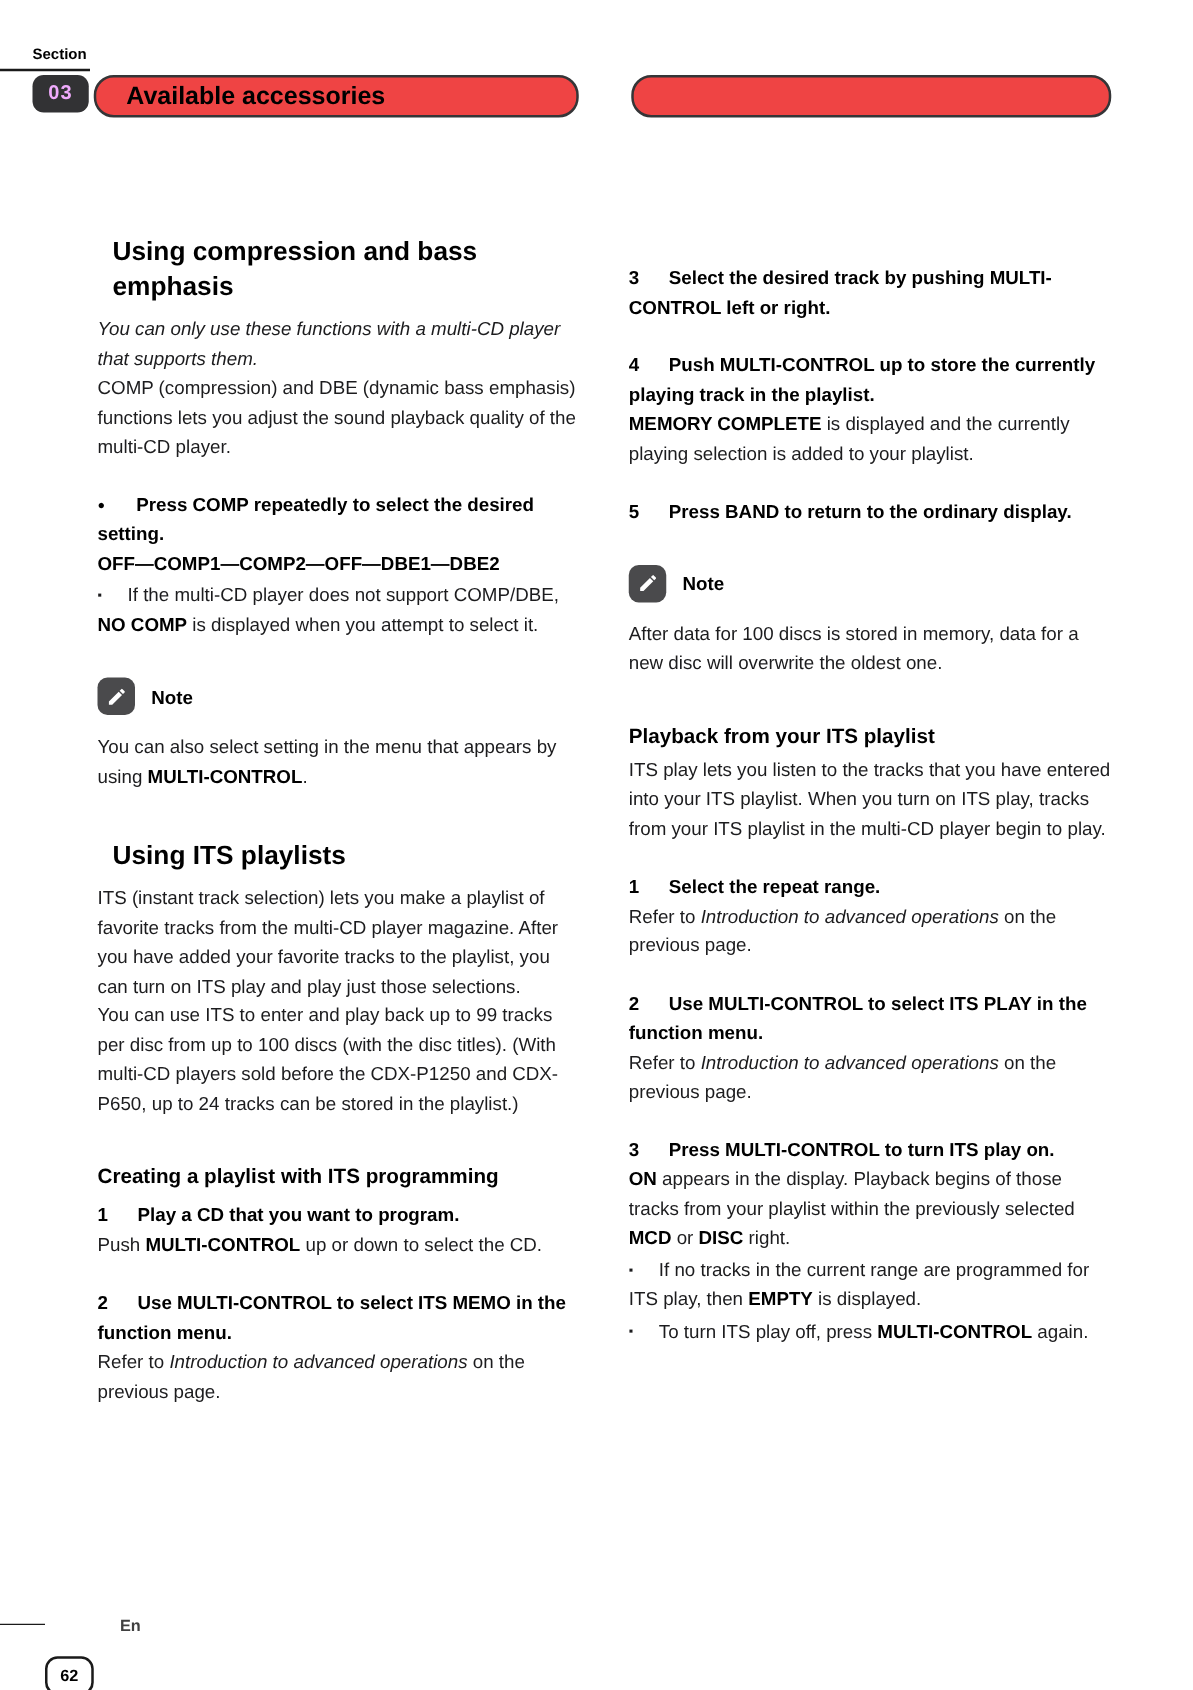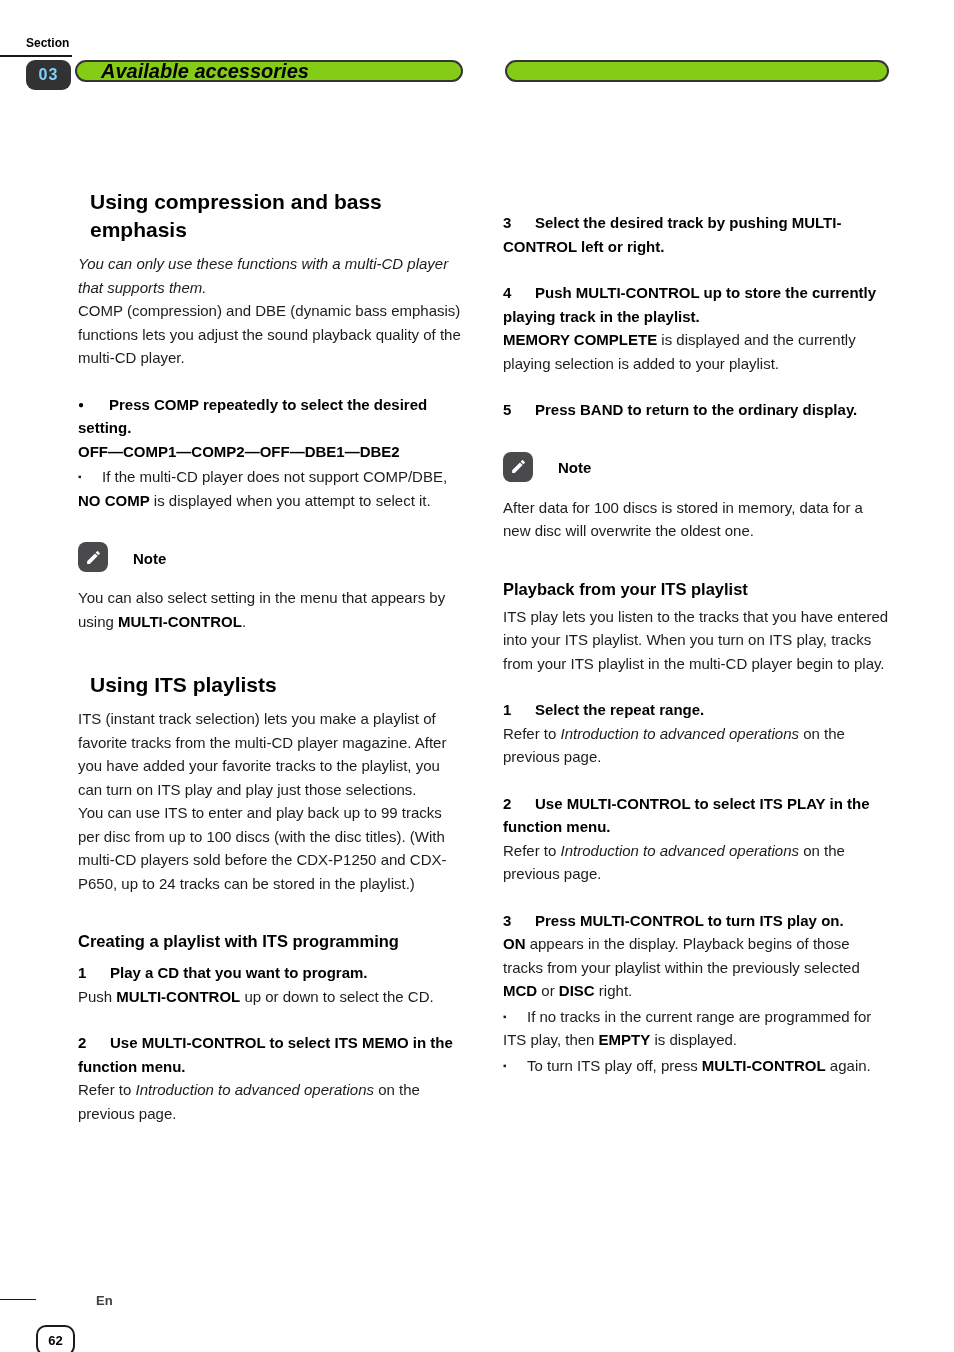--- a/index.html
+++ b/index.html
@@ -11,27 +11,27 @@
     position:relative;
     overflow:hidden;
   }
   .page { position:relative; width:954px; height:1352px; background:#fff; }
 
   
   .section-label { position:absolute; left:26px; top:36px; font-size:12px; font-weight:bold; color:#000; }
   .section-rule  { position:absolute; left:0; top:55px; width:72px; height:2px; background:#1a1a1a; }
   .section-badge {
     position:absolute; left:26px; top:60px; width:45px; height:30px;
-    background:#323234; color:#7dd3fc; font-weight:bold; font-size:16px; letter-spacing:1px;
+    background:#323234; color:#f0abfc; font-weight:bold; font-size:16px; letter-spacing:1px;
     border-radius:9px; display:flex; align-items:center; justify-content:center;
   }
   .header-box {
-    position:absolute; top:60px; height:22px;
-    border:2px solid #353537; border-radius:16px; background:#84cc16;
-    display:flex; align-items:center;font-style:italic;
+    position:absolute; top:60px; height:34px;
+    border:2px solid #353537; border-radius:16px; background:#ef4444;
+    display:flex; align-items:center;
   }
   .header-box.left  { left:75px;  width:388px; padding-left:24px; font-size:20px; font-weight:bold; color:#000; }
   .header-box.right { left:505px; width:384px; }
 
   
   .columns { position:absolute; left:78px; top:188px; width:812px; display:flex; gap:38px; }
   .col { width:387px; font-size:15px; line-height:23.5px; }
 
   h2.heading { font-size:21px; line-height:28px; font-weight:bold; color:#000; margin:38px 12px 8px; }
   .col h2.heading:first-child { margin-top:0; }
@@ -46,21 +46,21 @@
   p.bullet { margin-top:23px; font-weight:bold; color:#000; }
   .bullet-marker { display:inline-block; width:31px; font-size:10px; vertical-align:2px; }
 
   p.sqbullet { margin-top:2px; }
   .sq-marker { display:inline-block; width:24px; font-size:10px; vertical-align:2px; }
 
   .b { font-weight:bold; color:#000; }
   .i { font-style:italic; }
 
   .note-block { margin:30px 0 14px; }
-  .note-head { display:flex; align-items:flex-end; gap:25px; }
+  .note-head { display:flex; align-items:flex-end; gap:13px; }
   .note-icon {
     width:30px; height:30px; background:#4a4a4c; border-radius:8px;
     display:flex; align-items:center; justify-content:center; flex:0 0 auto;
   }
   .note-label { font-weight:bold; font-size:15px; color:#000; padding-bottom:2px; }
 
   
   .footer-rule  { position:absolute; left:0; top:1299px; width:36px; height:1px; background:#1a1a1a; }
   .footer-badge {
     position:absolute; left:36px; top:1325px; width:39px; height:31px;

